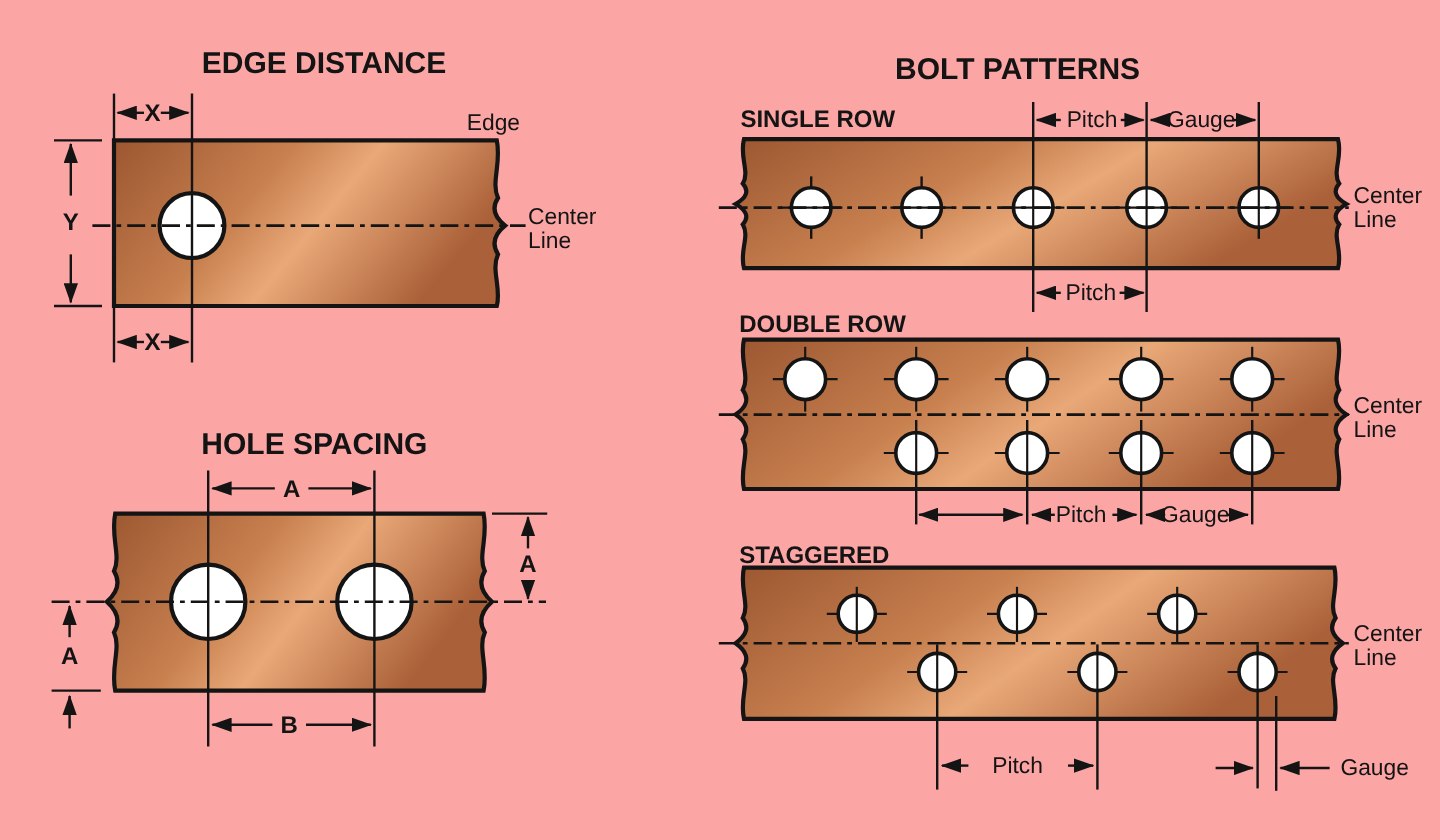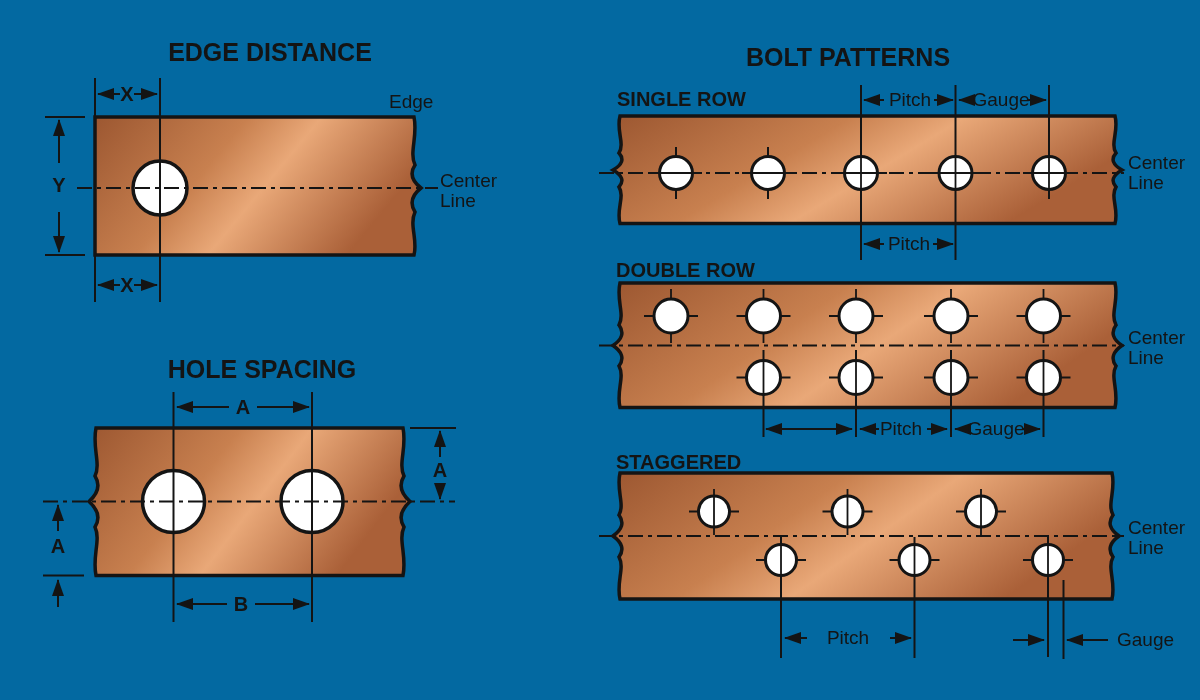--- a/index.html
+++ b/index.html
@@ -1,16 +1,16 @@
 <!DOCTYPE html>
 <html><head>
 <meta charset="utf-8">
 <style>
   html,body{margin:0;padding:0;background:#ffffff;}
-  .stage{width:1200px;height:700px;background:#0369a1;position:relative;overflow:hidden;}
+  .stage{width:1200px;height:700px;background:#fca5a5;position:relative;overflow:hidden;}
   svg{display:block;}
   text{fill:#141414;}
   .t-title{font:bold 25px "Liberation Sans",sans-serif;}
   .t-sub{font:bold 20px "Liberation Sans",sans-serif;}
   .t-dim{font:bold 20px "Liberation Sans",sans-serif;}
   .t-lbl{font:19px "Liberation Sans",sans-serif;}
   .s2{stroke:#141414;stroke-width:2;fill:none;}
   .s18{stroke:#141414;stroke-width:1.8;fill:none;}
   .cl{stroke:#141414;stroke-width:2.2;fill:none;stroke-dasharray:15 5 4 5;}
   .bar{stroke:#141414;stroke-width:3.5;fill:url(#copper);}

